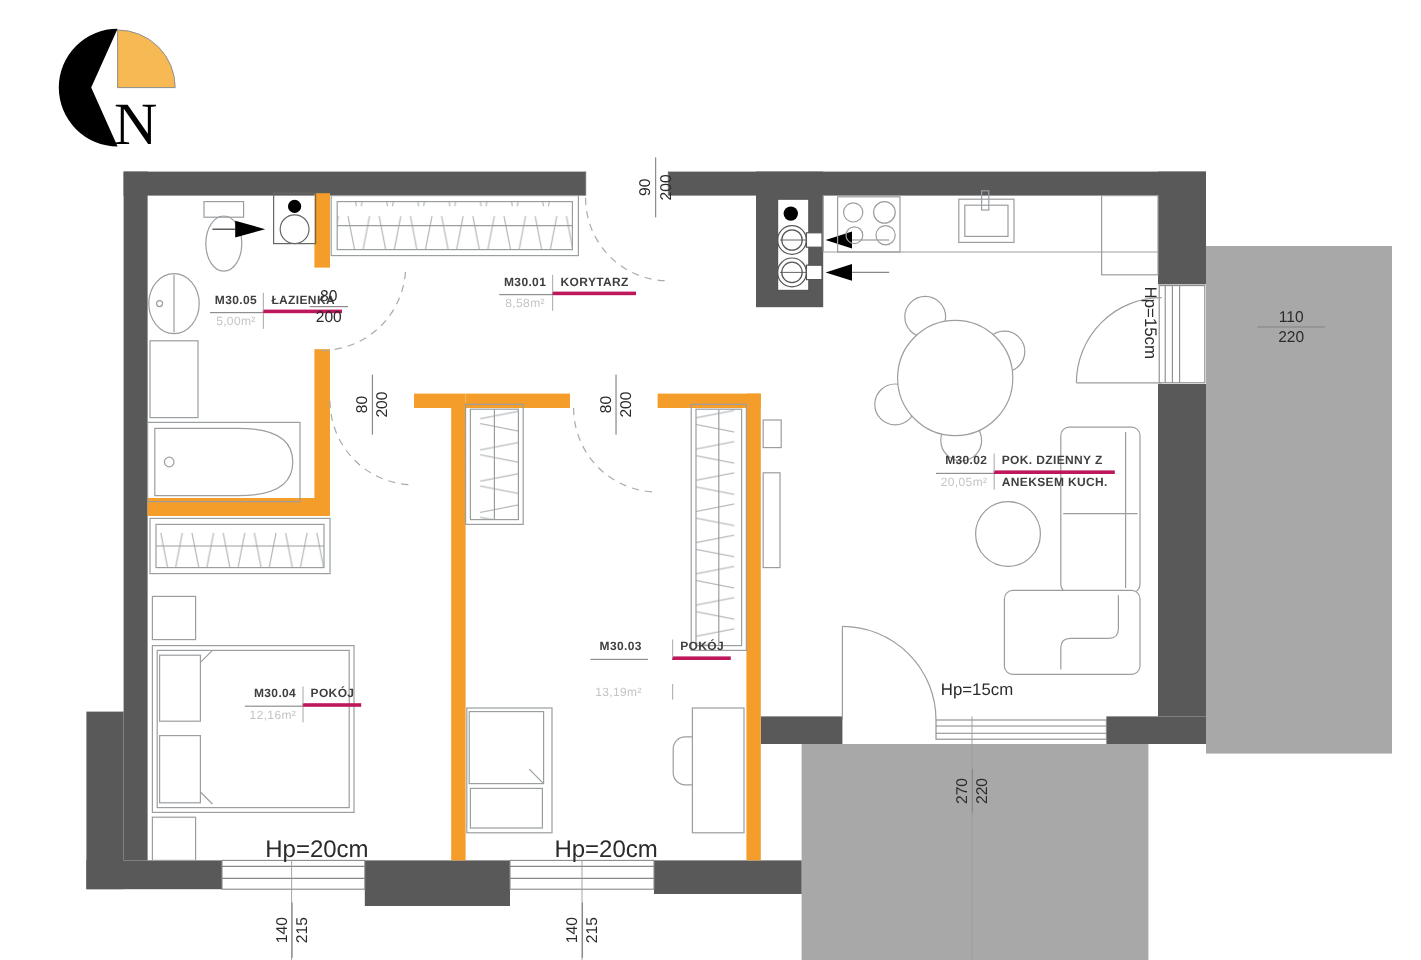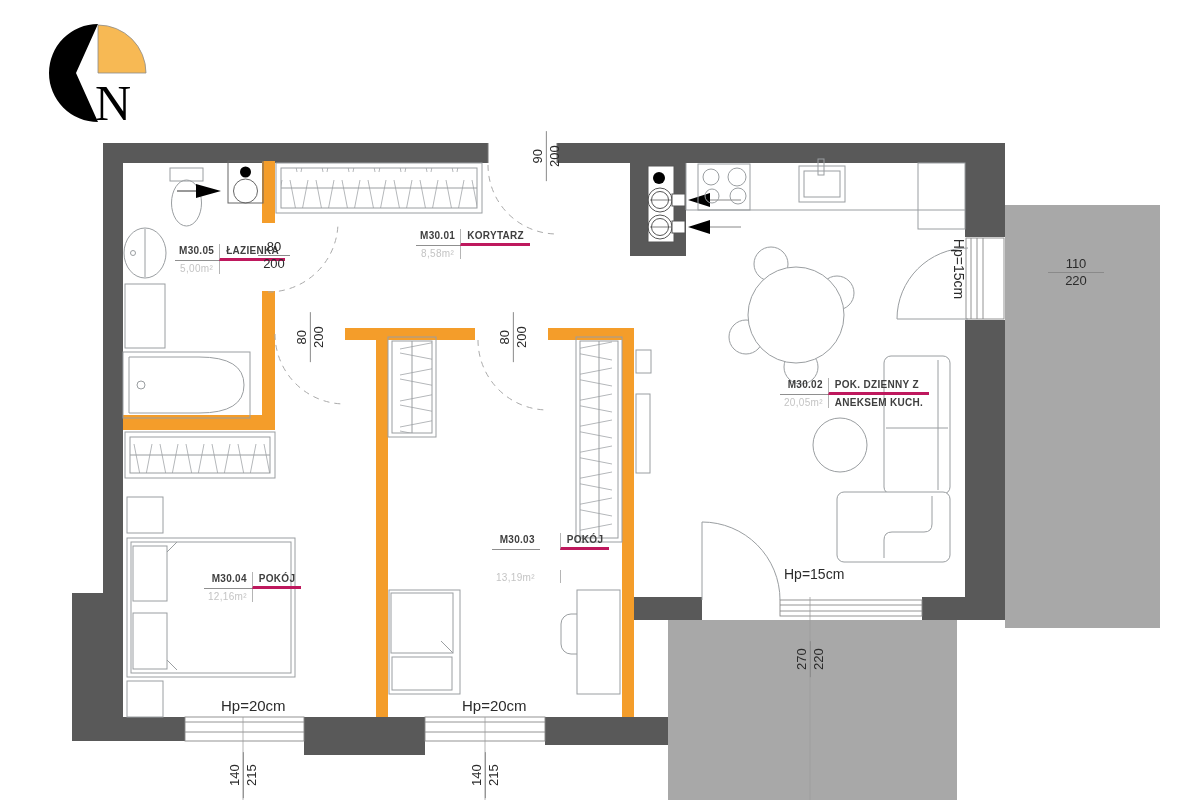--- a/index.html
+++ b/index.html
@@ -19,21 +19,21 @@
   
   .vdim{position:absolute;display:flex;flex-direction:column;align-items:center;
         transform:rotate(-90deg);font-size:13px;color:#2b2b2b;line-height:1.05;}
   .vdim .bar{width:100%;height:0;border-top:1px solid #8a8a8a;margin:1px 0;}
   
   .hdim{position:absolute;display:flex;flex-direction:column;align-items:center;
         font-size:13px;color:#2b2b2b;line-height:1.05;}
   .hdim .bar{width:100%;height:0;border-top:1px solid #8a8a8a;margin:1px 0;}
   
   .vlabel{position:absolute;transform:rotate(90deg);font-size:14px;color:#2b2b2b;white-space:nowrap;}
-  .hlabel{position:absolute;font-size:15px;color:#2b2b2b;white-space:nowrap;}
+  .hlabel{position:absolute;font-size:20px;color:#2b2b2b;white-space:nowrap;}
   .nletter{position:absolute;font-family:"Liberation Serif",serif;font-size:50px;
            font-weight:400;color:#000;line-height:1;}
 </style>
 </head>
 <body>
 
 <div id="stage">
 
   <div class="balc" style="left:1005px;top:205px;width:155px;height:423px;"></div>
   <div class="balc" style="left:668px;top:620px;width:289px;height:180px;"></div>

